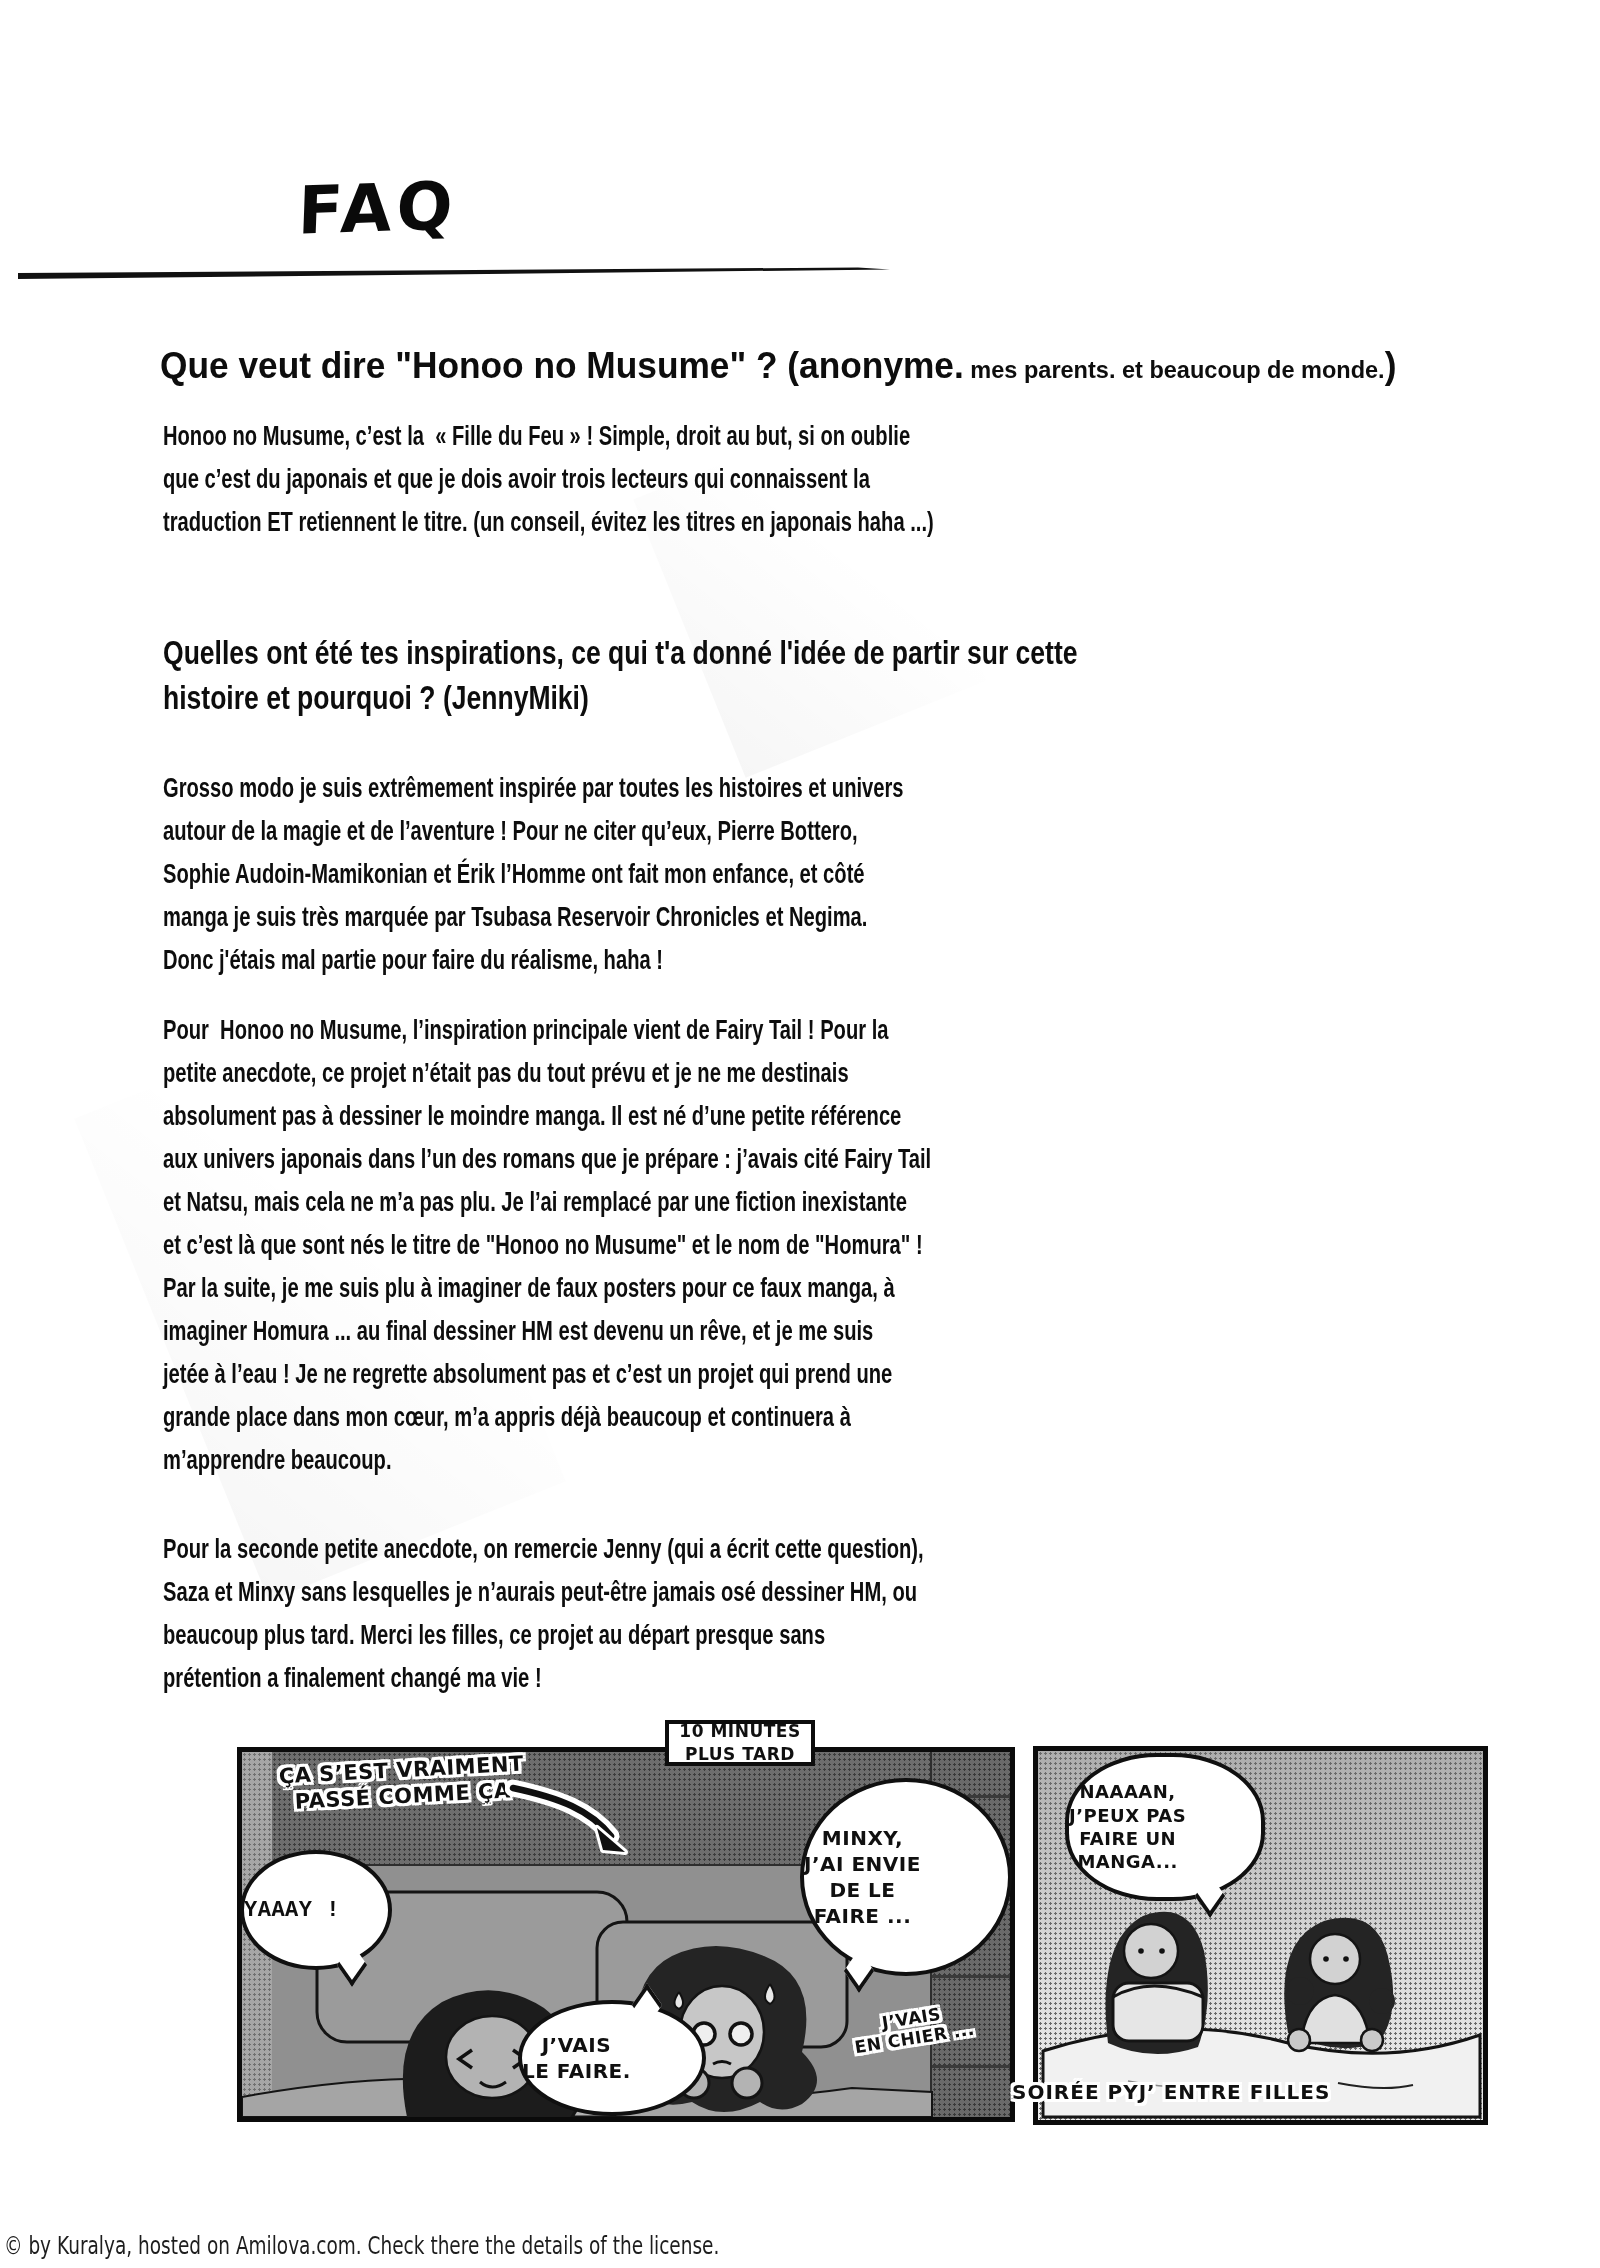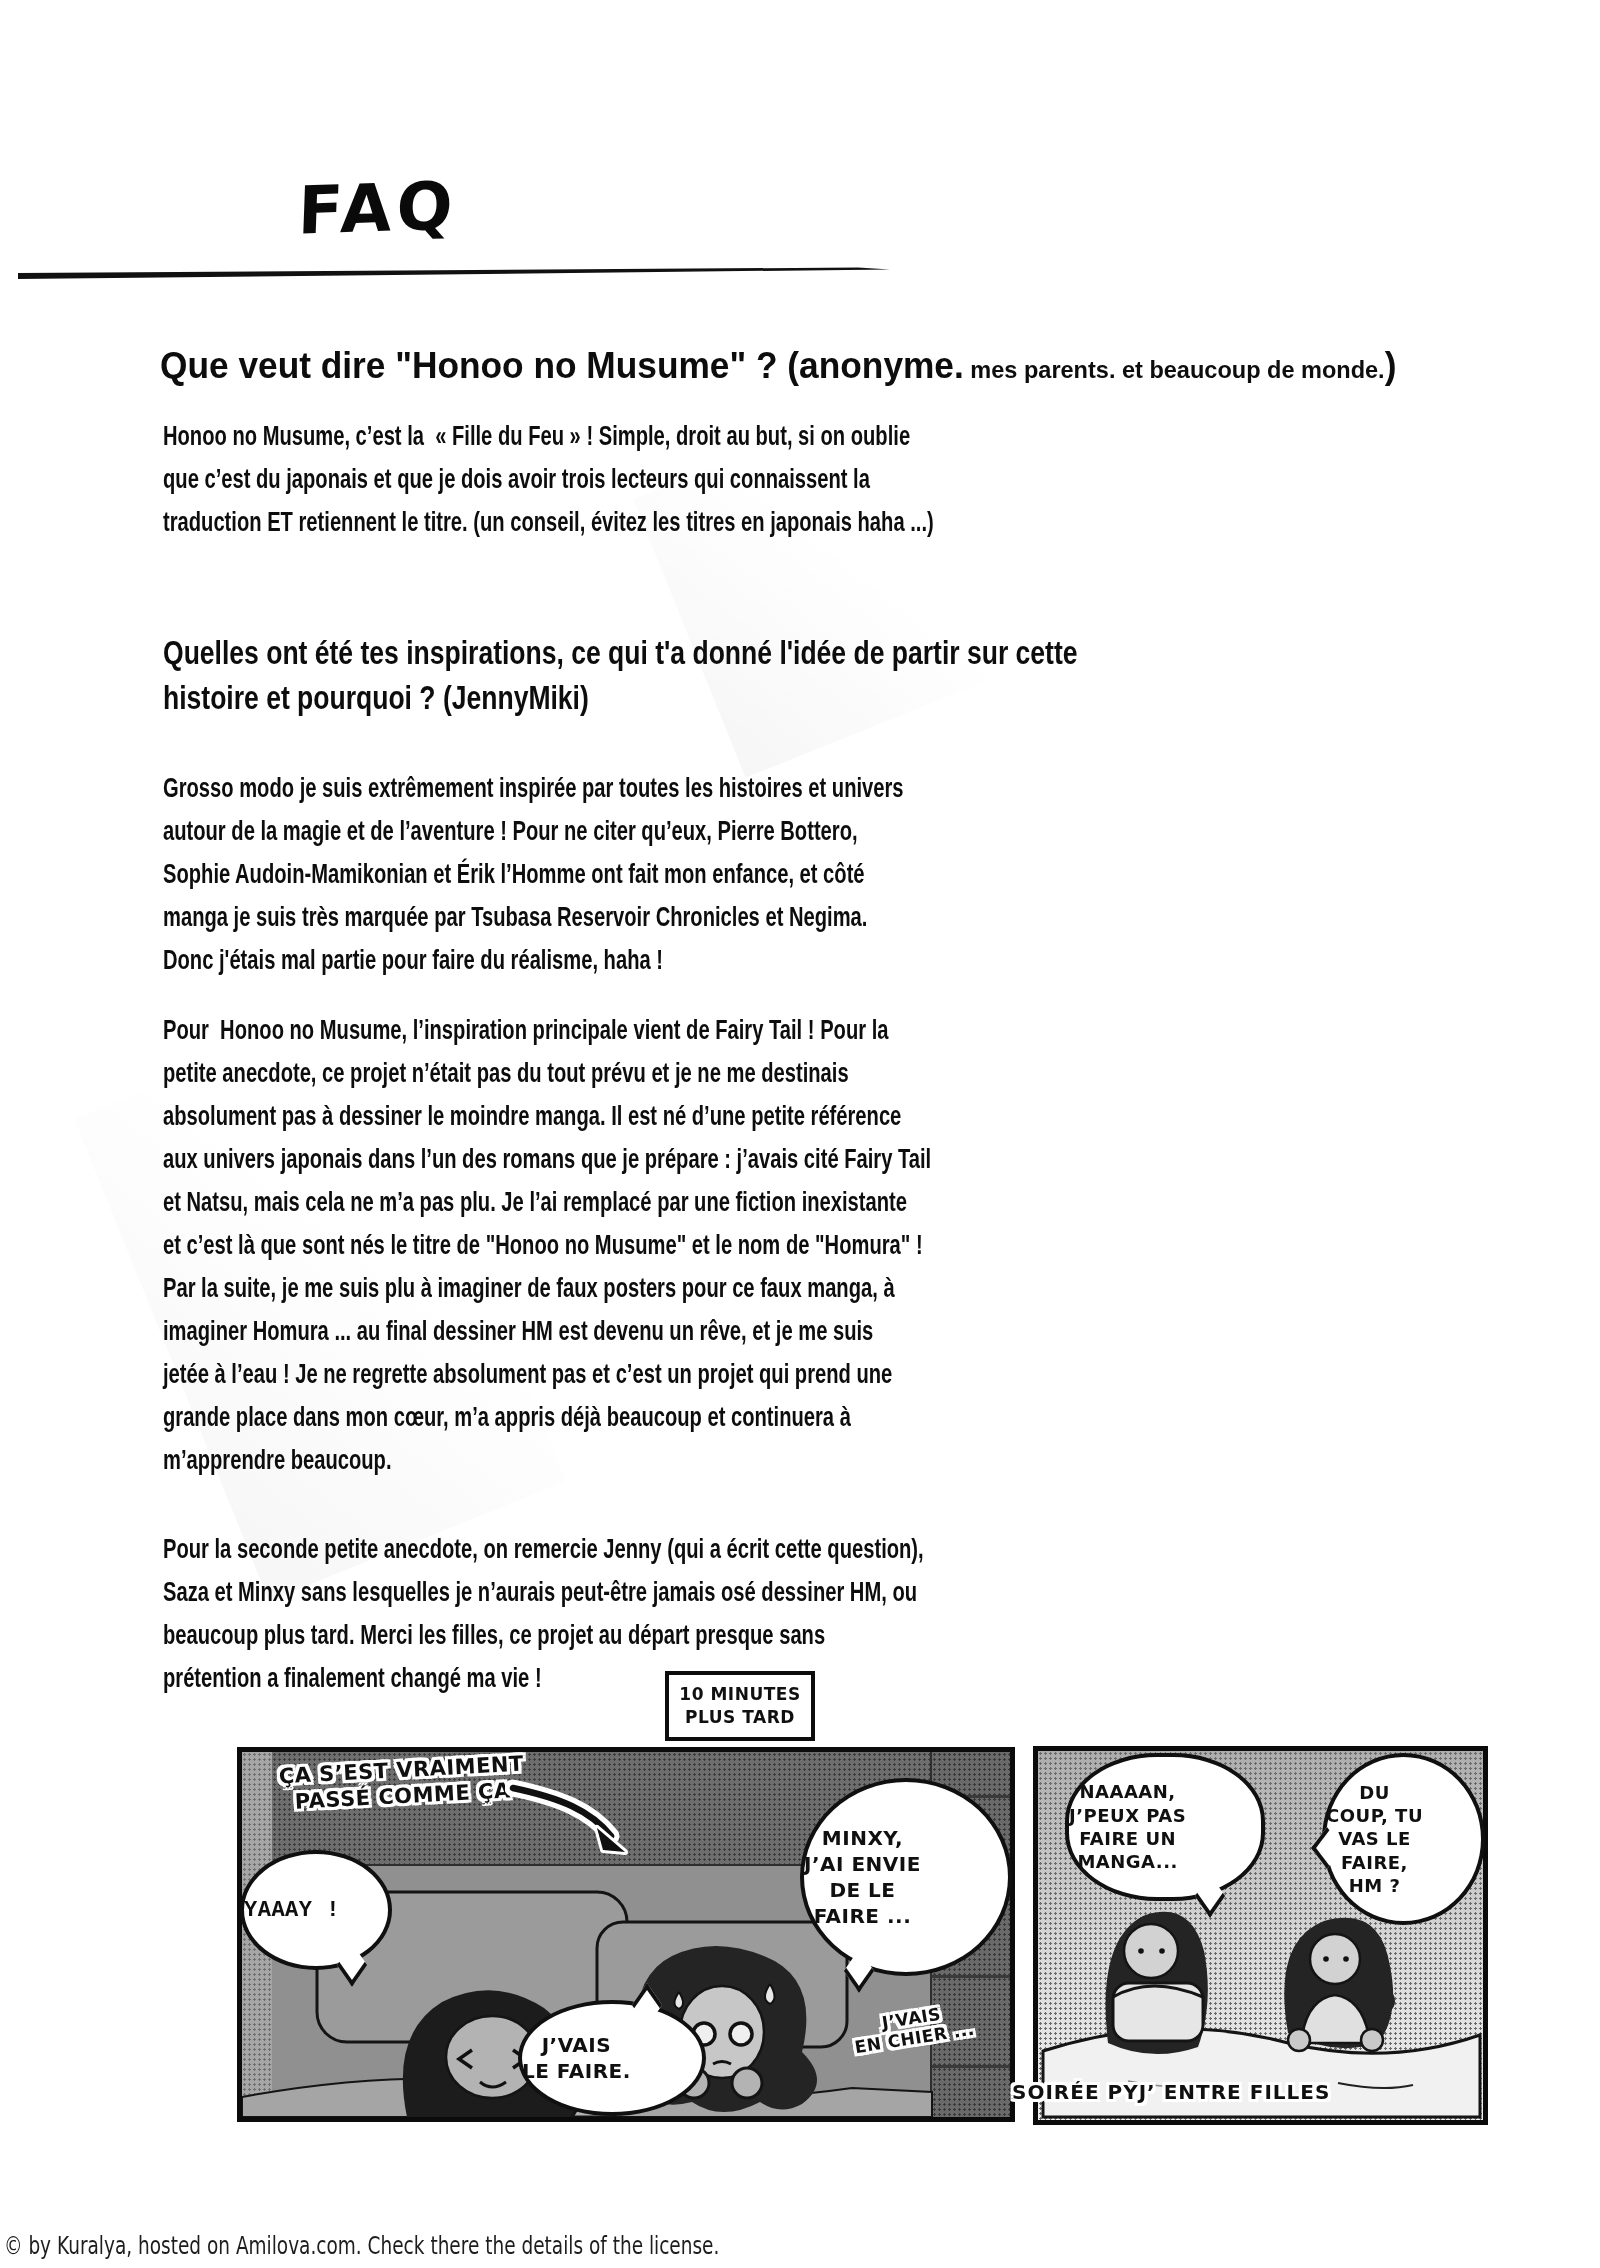--- a/index.html
+++ b/index.html
@@ -64,21 +64,21 @@
   .outlined{
     text-shadow:-3px -3px 0 #fff,3px -3px 0 #fff,-3px 3px 0 #fff,3px 3px 0 #fff,
                  0 -3px 0 #fff,0 3px 0 #fff,-3px 0 0 #fff,3px 0 0 #fff;
   }
   .hand-caption{
     position:absolute;left:262px;top:1757px;width:280px;z-index:4;
     font-size:21px;line-height:1.25;text-align:center;transform:rotate(-3deg);
   }
   .arrow-wrap{position:absolute;left:505px;top:1772px;width:130px;height:90px;z-index:4;}
   .time-box{
-    position:absolute;left:665px;top:1671px;width:150px;height:70px;z-index:5;
+    position:absolute;left:665px;top:1720px;width:150px;height:46px;z-index:5;
     background:#fff;border:4px solid #0c0c0c;box-sizing:border-box;
     display:flex;align-items:center;justify-content:center;text-align:center;
     font-size:17px;line-height:1.35;
   }
   .bubble{
     position:absolute;z-index:4;background:#fff;border:4px solid #101010;box-sizing:border-box;
     display:flex;align-items:center;justify-content:flex-start;text-align:center;
   }
   .bubble-yaaay{left:240px;top:1850px;width:152px;height:120px;border-radius:50%;font-size:22px;font-family:Liberation Mono, monospace;}
   .bubble-minxy{left:800px;top:1778px;width:212px;height:198px;border-radius:50%;font-size:20px;line-height:1.3;}
@@ -243,26 +243,18 @@
 EN CHIER ...</div>
 
   <div class="bubble bubble-naaan comic">
     <span class="pre">NAAAAN,
 J’PEUX PAS
 FAIRE UN
 MANGA...</span>
     <span class="tail tail-down" style="right:38px;bottom:-12px;"></span>
   </div>
 
-  <div class="bubble bubble-ducoup comic">
-    <span class="pre">DU
-COUP, TU
-VAS LE
-FAIRE,
-HM ?</span>
-    <span class="tail tail-left" style="left:-12px;top:78px;"></span>
-  </div>
 
   <div class="soiree comic outlined">SOIRÉE PYJ’ ENTRE FILLES</div>
 
   <div class="footer">© by Kuralya, hosted on Amilova.com. Check there the details of the license.</div>
 
 </div>
 
 </body></html>

